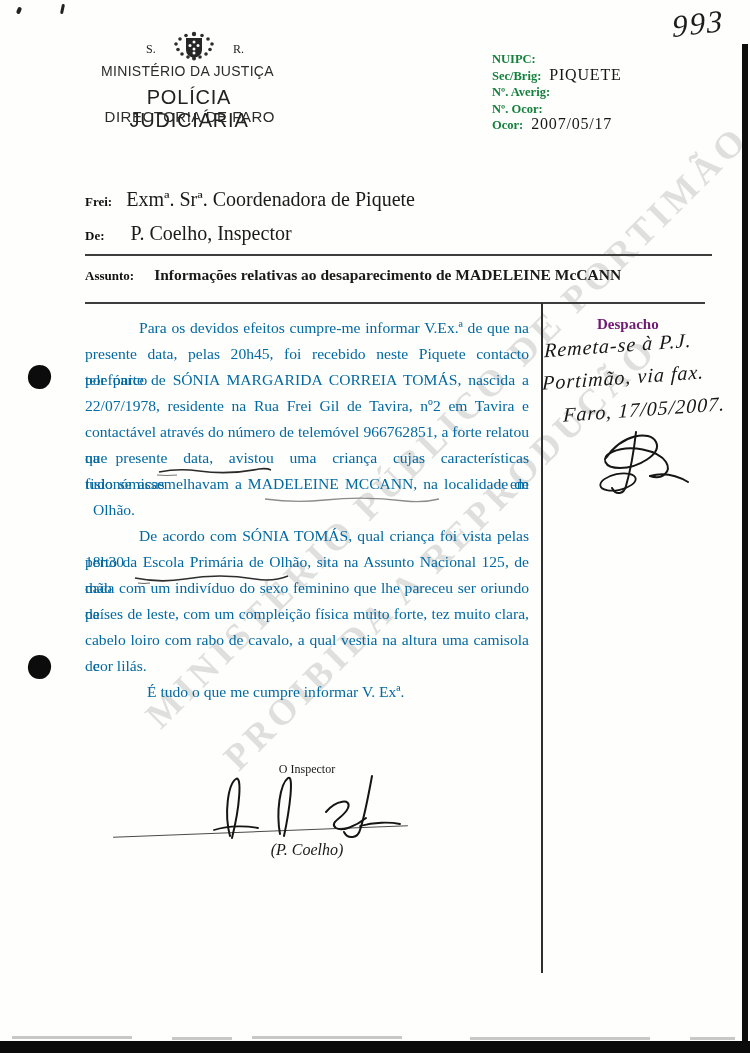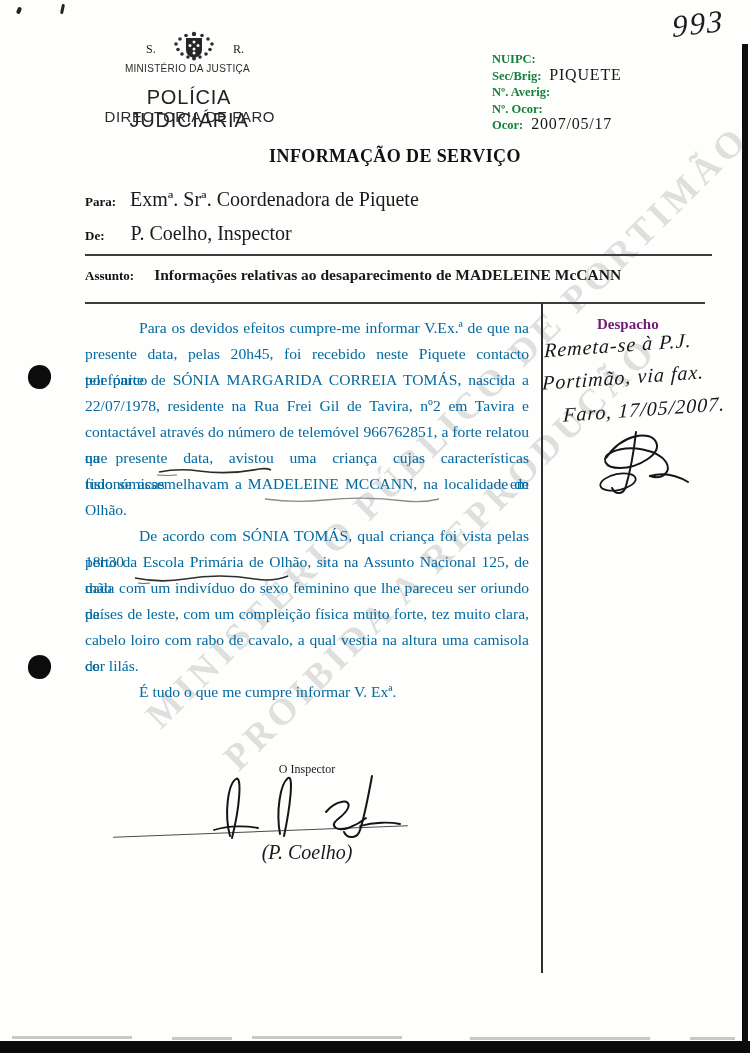--- a/index.html
+++ b/index.html
@@ -16,21 +16,21 @@
     transform-origin:0 50%; transform:rotate(-45deg);
   }
   .wm1{left:152px; top:700px;}
   .wm2{left:230px; top:742px;}
   
   .crest{position:absolute; left:144px; top:30px; width:100px; height:32px; z-index:2;}
   .crest .sr{position:absolute; top:12px; font-size:12px; color:#222;}
   .crest .s{left:2px;} .crest .r{right:0px;}
   .crest svg{position:absolute; left:22px; top:-2px;}
   .hdr-ministry{position:absolute; left:100px; top:63px; width:175px; text-align:center;
-    font-family:"Liberation Sans", sans-serif; font-size:10px; letter-spacing:.3px; color:#2b2b2b; z-index:2;}
+    font-family:"Liberation Sans", sans-serif; font-size:14px; letter-spacing:.3px; color:#2b2b2b; z-index:2;}
   .hdr-agency{position:absolute; left:94px; top:86px; width:190px; text-align:center;
     font-family:"Liberation Sans", sans-serif; font-size:20px; letter-spacing:.8px; color:#222; z-index:2;}
   .hdr-directorate{position:absolute; left:100px; top:108px; width:175px; text-align:right;
     font-family:"Liberation Sans", sans-serif; font-size:15px; letter-spacing:.5px; color:#2b2b2b; z-index:2;}
   
   .meta{position:absolute; left:492px; top:50px; z-index:2;}
   .meta .row{height:16.5px; line-height:16.5px; white-space:nowrap;}
   .meta .lbl{font-weight:bold; font-size:12.5px; color:#15803d;}
   .meta .val{font-size:16px; letter-spacing:.8px; color:#161616; margin-left:8px;}
   .pagenum{position:absolute; left:672px; top:6px; z-index:3;
@@ -47,39 +47,39 @@
   .frow.assunto{top:266px;}
   .frow.assunto .fval{font-weight:bold; font-size:15.5px; margin-left:20px;}
   .rule{position:absolute; left:85px; height:2px; background:#3d3d3d; z-index:2;}
   .rule1{top:254px; width:627px;}
   .rule2{top:302px; width:620px;}
   .vsep{position:absolute; left:541px; top:303px; width:2px; height:670px; background:#2e2e2e; z-index:2;}
   
   .body-text{position:absolute; left:85px; top:315px; width:444px; z-index:2;}
   .bl{font-size:15.6px; line-height:26px; height:26px; white-space:normal;
       text-align:justify; text-align-last:justify; color:#0369a1;}
-  .bl.last{text-align-last:left;}
+  .bl.last{text-align-last:left;margin-left:8px;}
   .bl.ind{text-indent:54px;}
   .hand-underline{position:absolute; z-index:3;}
   
   .despacho-label{position:absolute; left:597px; top:316px; font-weight:bold; font-size:15px; color:#701a75; z-index:2;}
   .hw{position:absolute; z-index:3; font-style:italic; color:#161616;
       font-size:20px; letter-spacing:1px; white-space:nowrap;
       transform:rotate(-4deg) skewX(-6deg);}
   .hw1{left:544px; top:334px;}
   .hw2{left:542px; top:366px;}
   .hw3{left:563px; top:398px;}
   .hw-sig{position:absolute; left:592px; top:424px; z-index:3;}
   
   .sig-role{position:absolute; left:85px; top:762px; width:444px; text-align:center; font-size:12px; z-index:2;}
   .sig-underline{position:absolute; left:113px; top:831px; width:295px; height:1px;
       background:#4a4a4a; transform:rotate(-2.2deg); z-index:2;}
   .sig-svg{position:absolute; left:200px; top:770px; z-index:3;}
   .sig-name{position:absolute; left:85px; top:841px; width:444px; text-align:center;
-      font-style:italic; font-size:20px; z-index:2;}
+      font-style:italic; font-size:16px; z-index:2;}
   
   .hole{position:absolute; left:28px; width:23px; height:24px; background:#0c0c0c;
       border-radius:48%; transform:rotate(12deg); z-index:4;}
   .hole1{top:365px;} .hole2{top:655px;}
   .edge-right{position:absolute; left:742px; top:44px; width:6px; height:1009px; background:#0d0d0d; z-index:5;}
   .edge-bottom{position:absolute; left:0; top:1041px; width:750px; height:12px; background:#0b0b0b; z-index:5;}
   .smudge{position:absolute; height:3px; background:#9a9a9a; opacity:.55; z-index:4;}
   .corner-mark{position:absolute; background:#222; z-index:4;}
   .cm1{left:17px; top:7px; width:4px; height:7px; border-radius:2px; transform:rotate(24deg);}
   .cm2{left:61px; top:4px; width:3px; height:10px; border-radius:1.5px; transform:rotate(12deg);}
@@ -132,24 +132,23 @@
   <div class="meta">
     <div class="row"><span class="lbl">NUIPC:</span></div>
     <div class="row"><span class="lbl">Sec/Brig:</span><span class="val">PIQUETE</span></div>
     <div class="row"><span class="lbl">Nº. Averig:</span></div>
     <div class="row"><span class="lbl">Nº. Ocor:</span></div>
     <div class="row"><span class="lbl">Ocor:</span><span class="val">2007/05/17</span></div>
   </div>
 
   <div class="pagenum">993</div>
 
-  <div class="doc-title">INFORMAÇÃO DE SERVIÇO</div>
 
   <div class="frow para">
-    <span class="flbl">Para:</span><span class="fval">Exmª. Srª. Coordenadora de Piquete</span>
+    <span class="flbl">Frei:</span><span class="fval">Exmª. Srª. Coordenadora de Piquete</span>
   </div>
   <div class="frow de">
     <span class="flbl">De:</span><span class="fval">P. Coelho, Inspector</span>
   </div>
   <div class="rule rule1"></div>
   <div class="frow assunto">
     <span class="flbl">Assunto:</span><span class="fval">Informações relativas ao desaparecimento de MADELEINE McCANN</span>
   </div>
   <div class="rule rule2"></div>
   <div class="vsep"></div>

